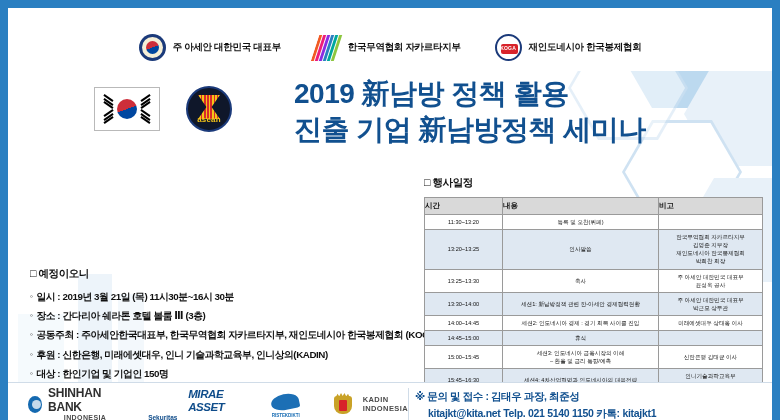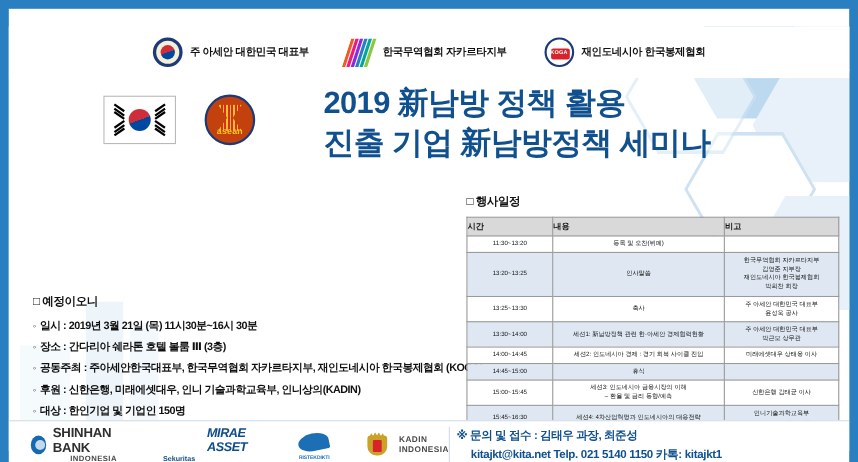--- a/index.html
+++ b/index.html
@@ -87,21 +87,21 @@
   .flag-kr {
     width:66px; height:44px; background:#fff; border:1px solid #b9b9b9; position:relative;
   }
   .flag-kr .circ {
     position:absolute; left:50%; top:50%; transform:translate(-50%,-50%);
     width:20px; height:20px; border-radius:50%;
     background:linear-gradient(160deg,#cd2e3a 0 50%,#0047a0 50% 100%);
   }
   .flag-kr .tri { position:absolute; background:#000; width:11px; height:1.8px; }
   .asean {
-    width:46px; height:46px; border-radius:50%; background:#c2410c;
+    width:46px; height:46px; border-radius:50%; background:#0f172a;
     border:2.5px solid #1b3a7a; position:relative; overflow:hidden;
   }
   .asean .bundle {
     position:absolute; left:50%; top:7px; transform:translateX(-50%);
     width:26px; height:24px;
     background: repeating-linear-gradient(90deg,#f5c518 0 1.6px, #d92b2b 1.6px 3.2px);
     clip-path: polygon(8% 0%, 92% 0%, 60% 50%, 92% 100%, 8% 100%, 40% 50%);
   }
   .asean .atxt {
     position:absolute; left:0; bottom:6px; width:100%; text-align:center;

